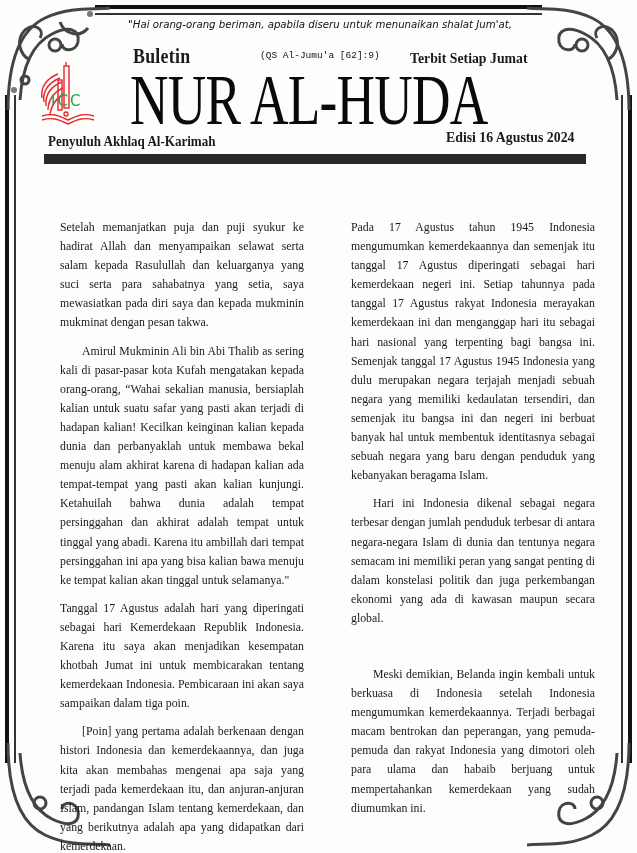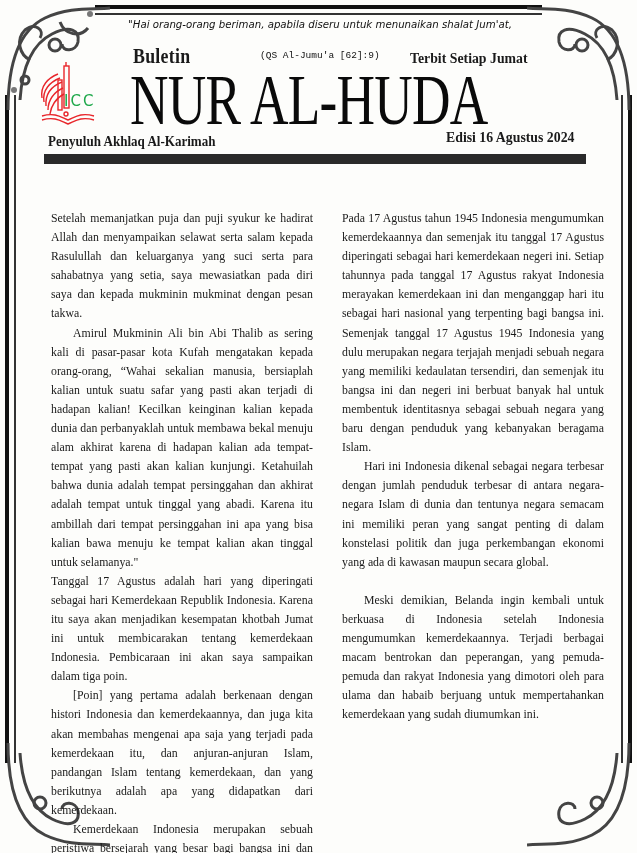--- a/index.html
+++ b/index.html
@@ -45,21 +45,21 @@
     font-size:15px; transform:scaleX(0.92); transform-origin:left;
   }
   .masthead {
     position:absolute; left:130px; top:64px;
     font-family:"Liberation Serif", serif;
     font-size:72px; line-height:72px; letter-spacing:-1px;
     transform:scaleX(0.74); transform-origin:left; white-space:nowrap; color:#0a0a0a;
   }
   .logo { position:absolute; left:36px; top:58px; width:100px; height:70px; }
   .logo-text {
-    position:absolute; left:64px; top:92px;
+    position:absolute; left:51px; top:92px;
     font-family:"DejaVu Sans", sans-serif; font-size:15px; color:#1ea84a; letter-spacing:2px;
   }
   .tagline {
     position:absolute; left:48px; top:133px;
     font-family:"Liberation Serif", serif; font-weight:bold; font-size:14.5px;
     transform:scaleX(0.9); transform-origin:left;
   }
   .edition {
     position:absolute; left:446px; top:129px;
     font-family:"Liberation Serif", serif; font-weight:bold; font-size:15px;
@@ -74,21 +74,21 @@
     position:absolute; left:0; right:0; top:180px; text-align:center;
     font-family:"Liberation Serif", serif; font-size:15.5px; letter-spacing:0.2px;
   }
   .col {
     position:absolute; top:209px; width:262px;
     font-family:"Liberation Serif", serif; font-size:11.8px; line-height:19.1px;
     text-align:justify; color:#1a1a1a;
   }
   .col.left  { left:51px; }
   .col.right { left:342px; }
-  .col p { margin:0;font-family:Liberation Serif, serif; }
+  .col p { margin:9px;font-family:Liberation Serif, serif; }
   .indent { text-indent:22px; }
   .indent-lg { text-indent:40px; }
   .gap { height:19px; }
 </style>
 </head>
 <body>
 
 <div class="page">
 
   <div class="frame-line fl-left-thick"></div>

